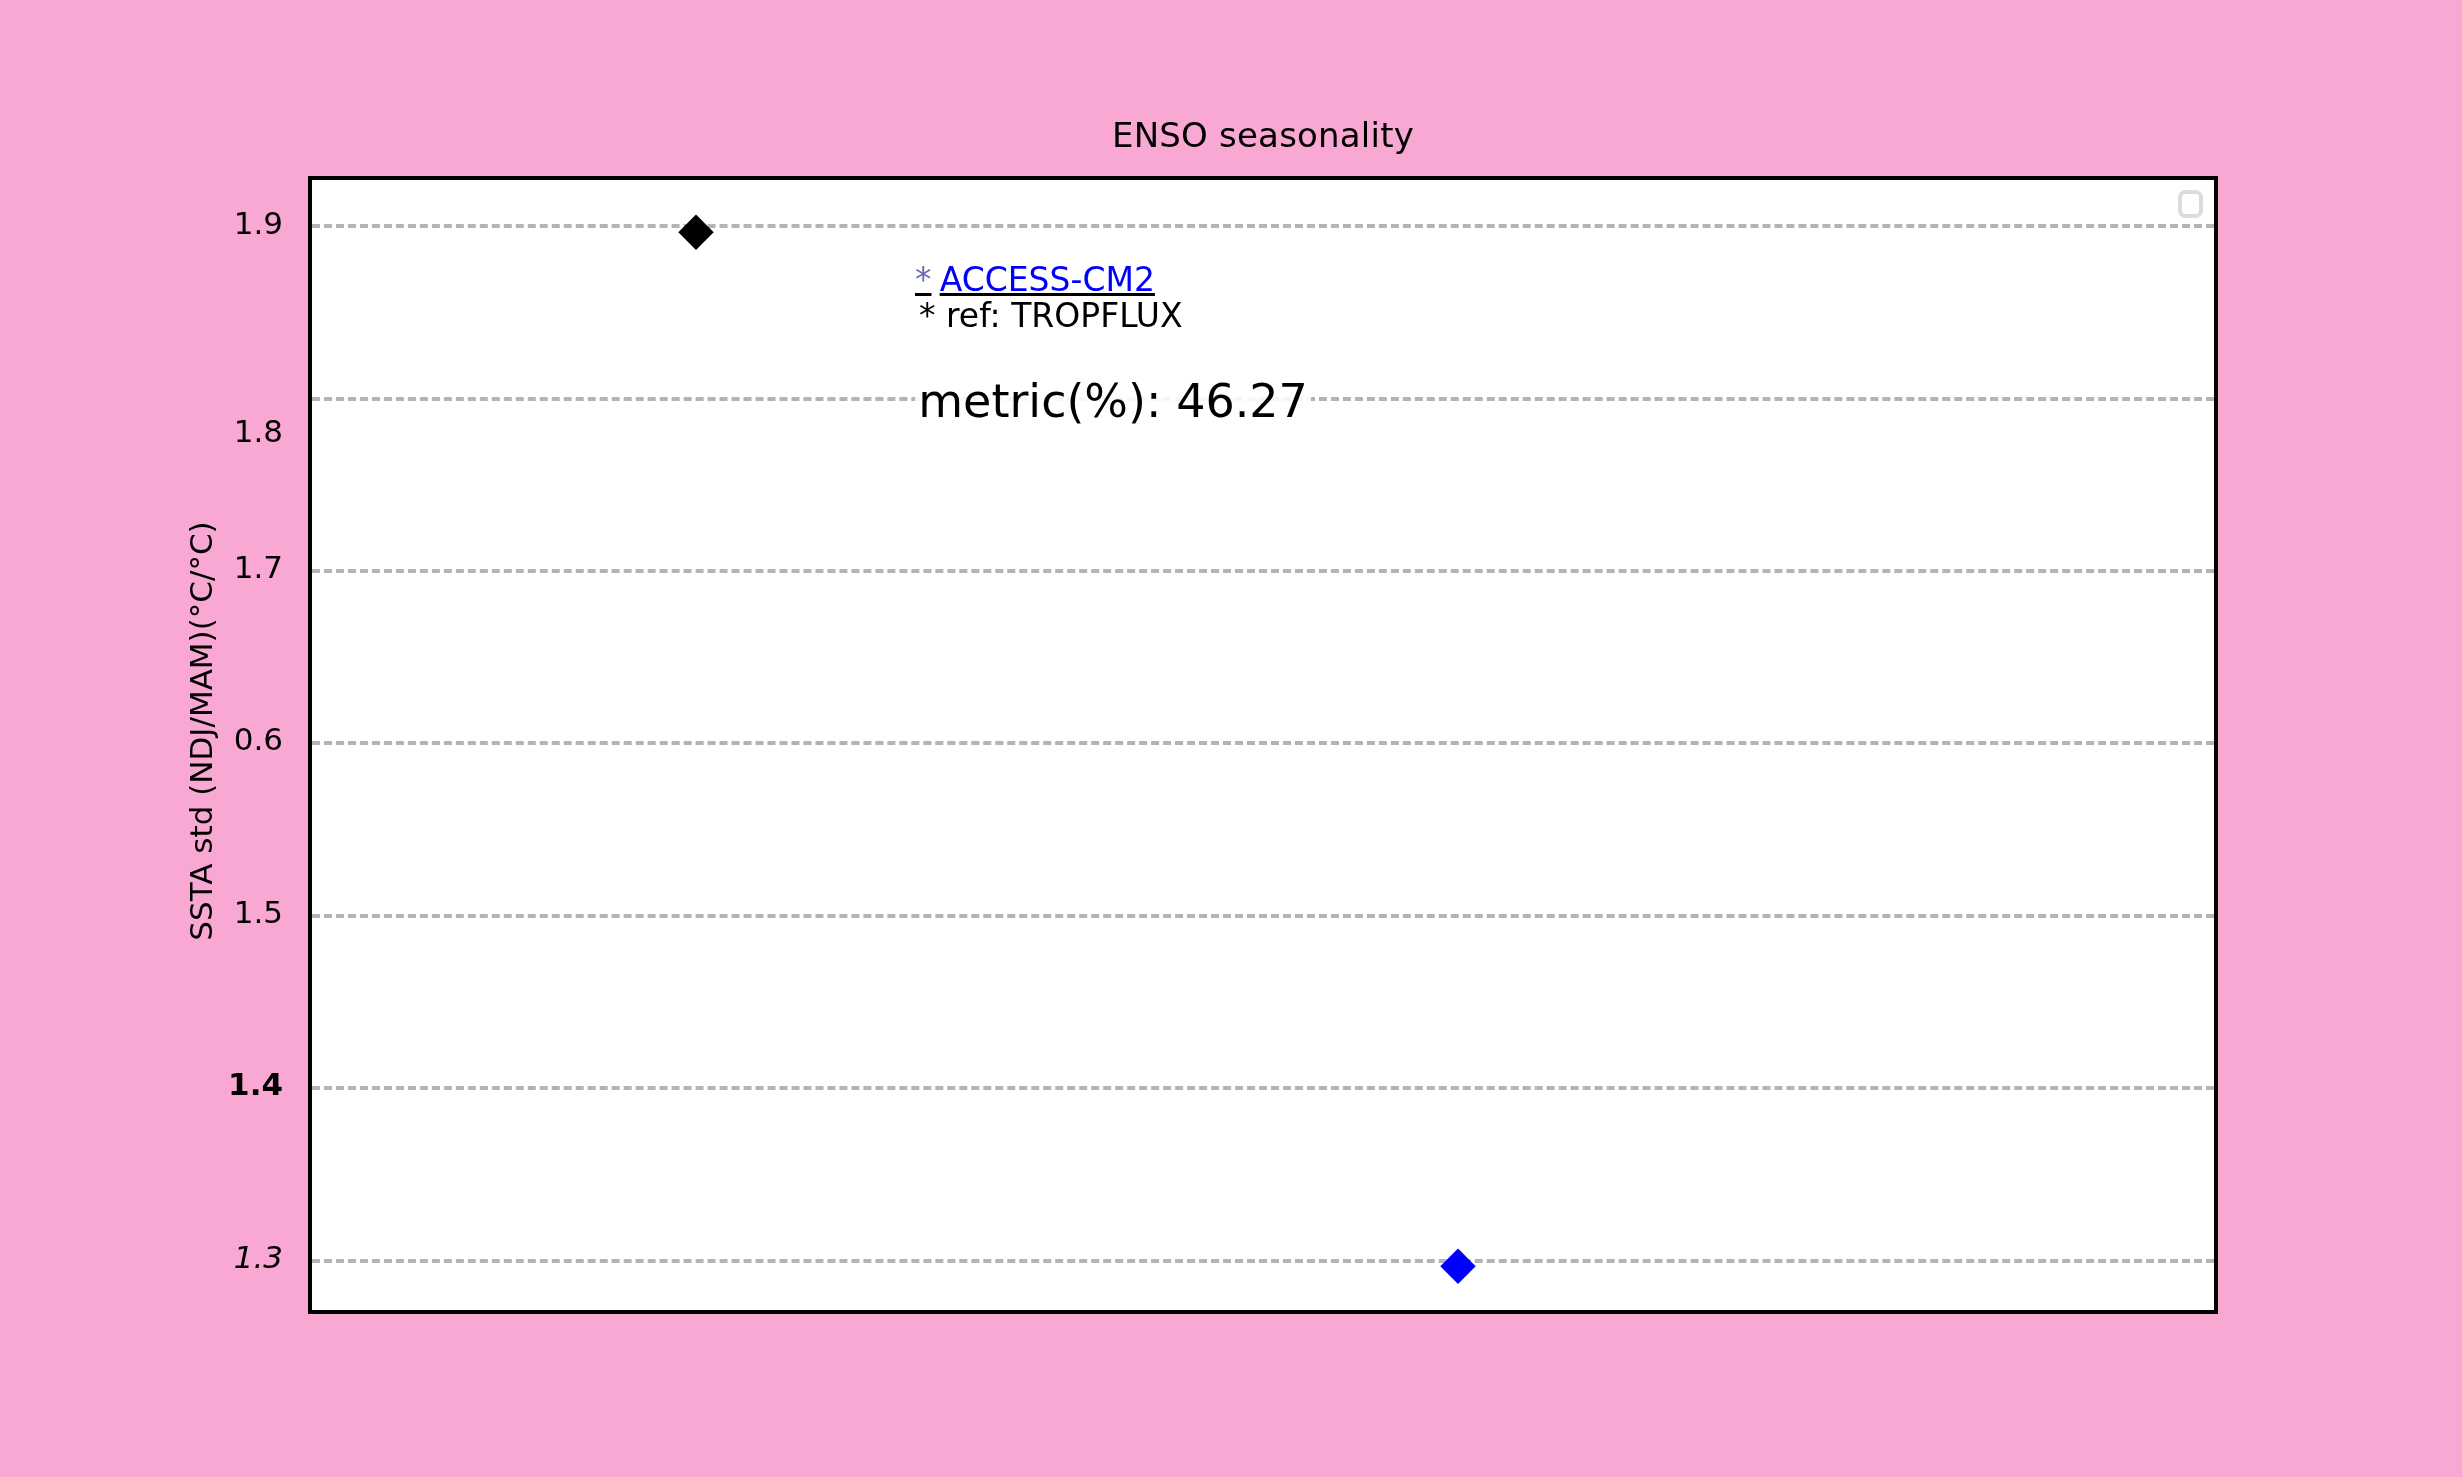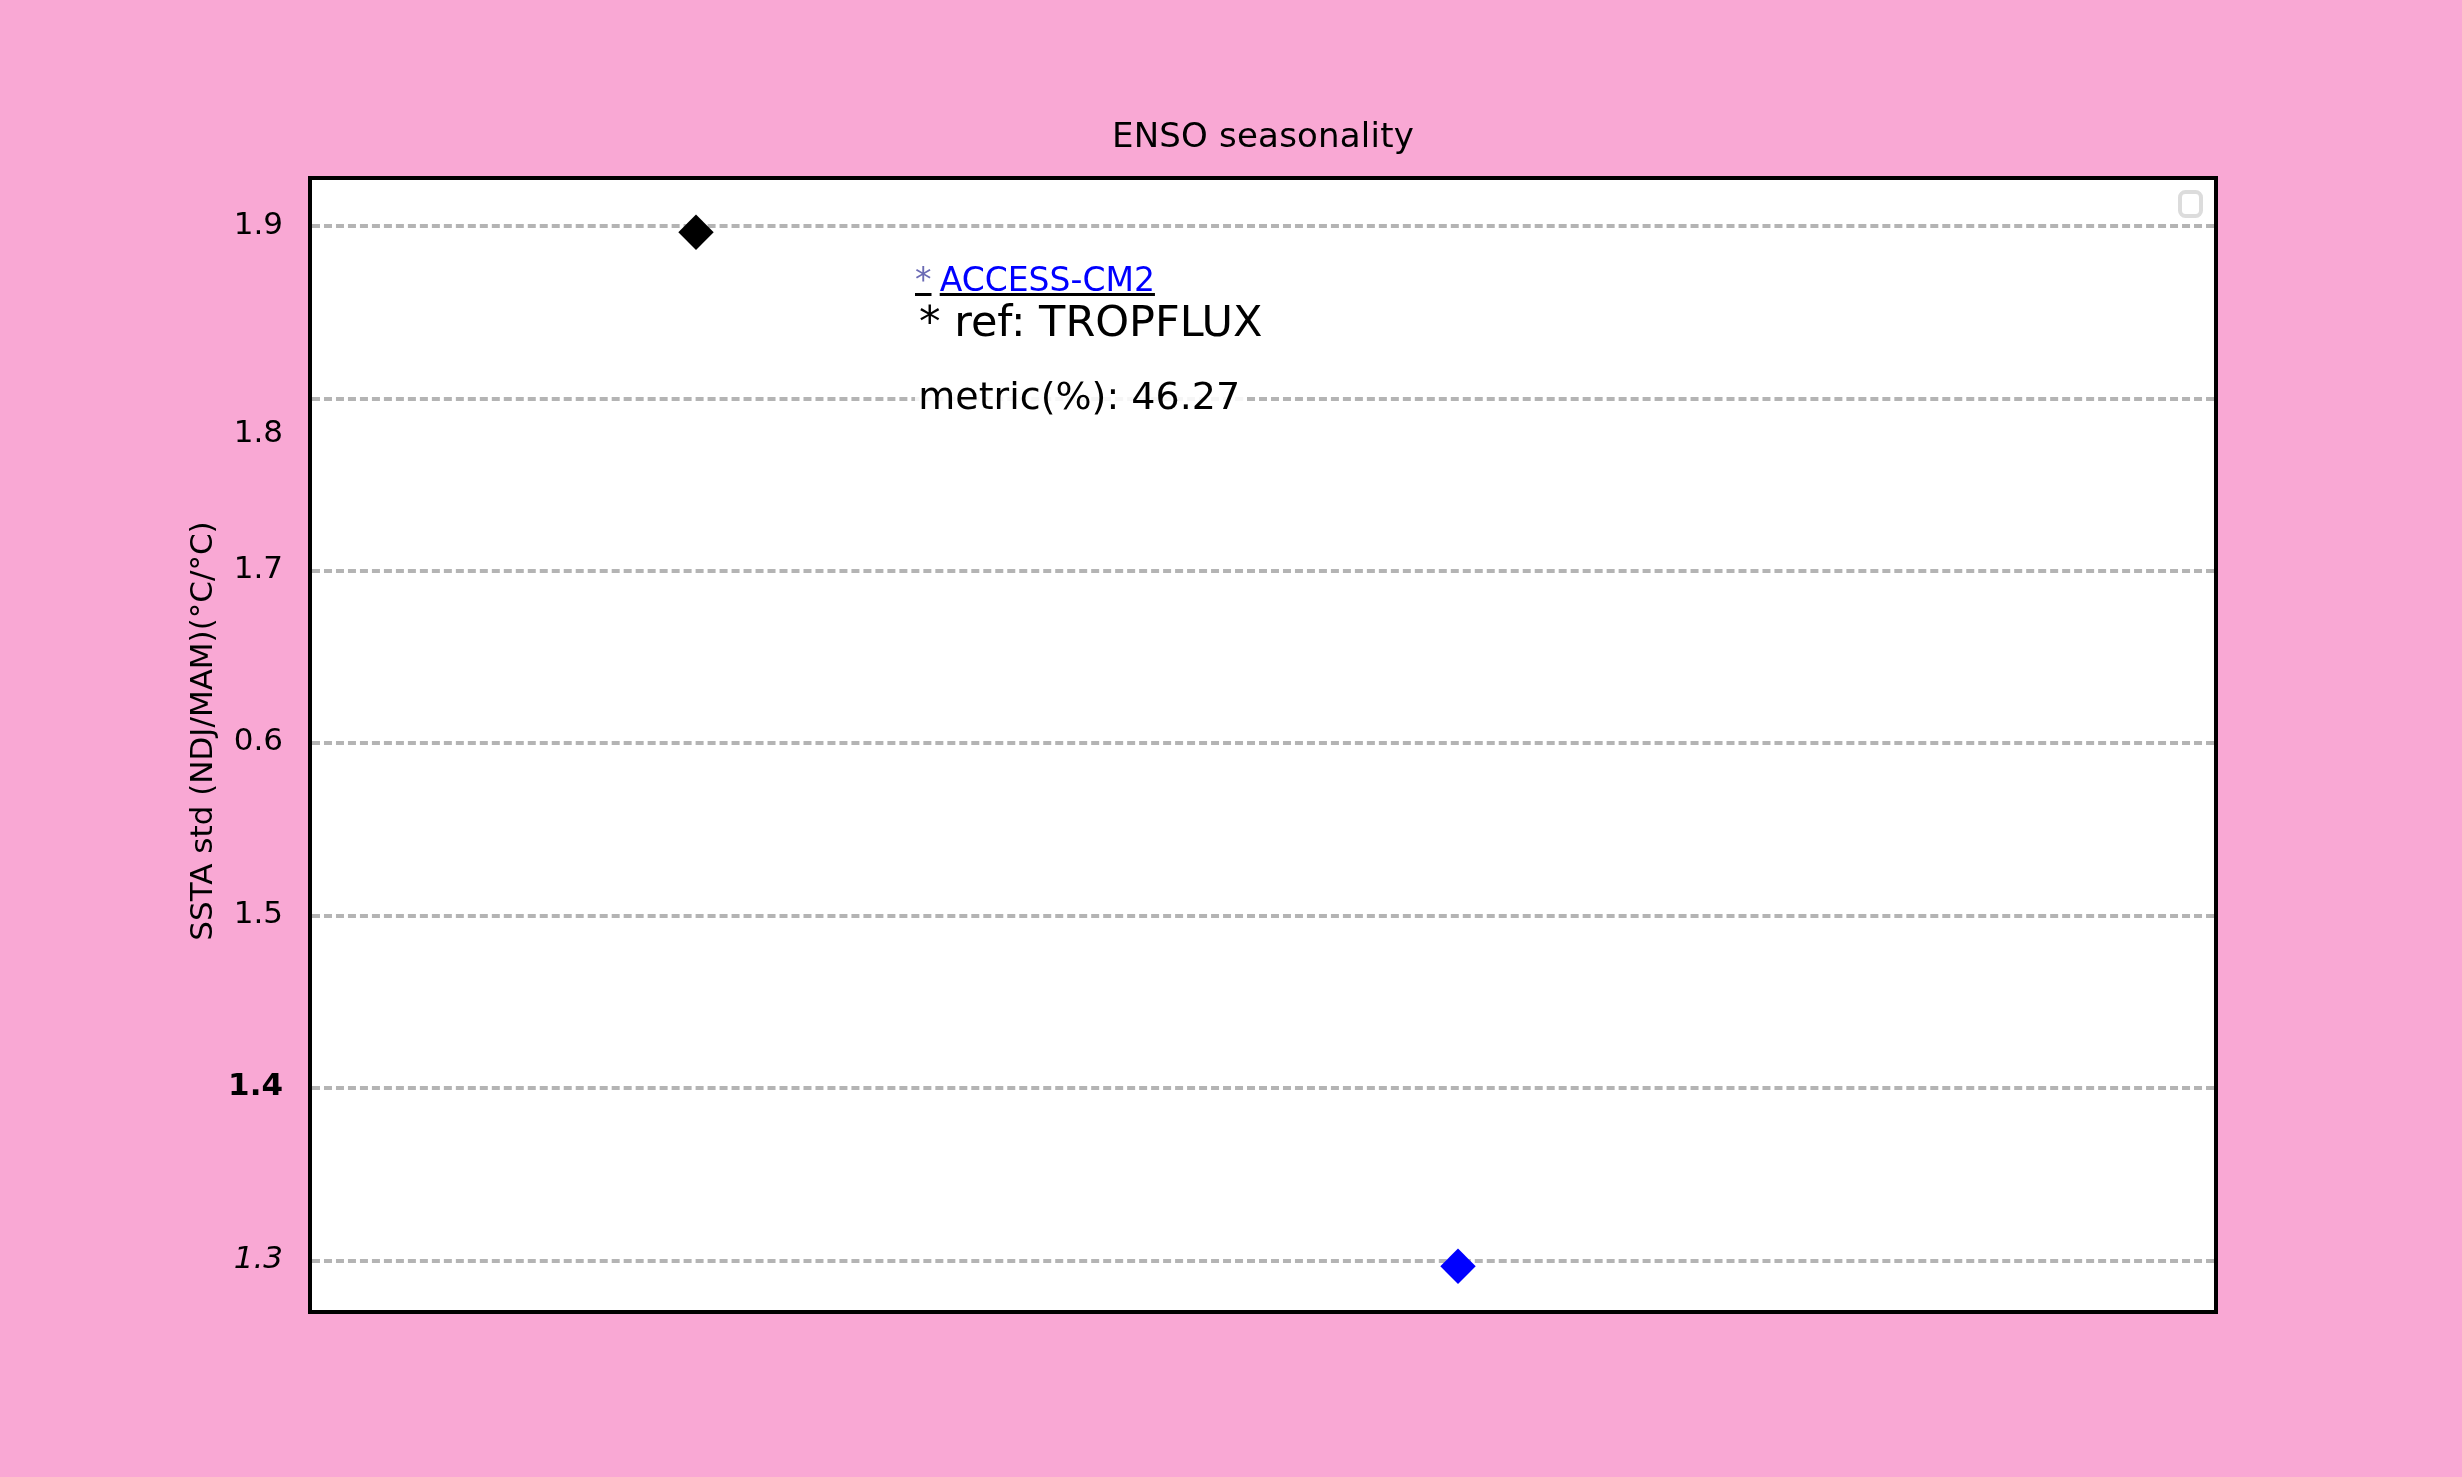--- a/index.html
+++ b/index.html
@@ -98,35 +98,35 @@
   .marker-diamond {
     position: absolute;
     width: 24.6px;
     height: 24.6px;
     transform: translate(-50%, -50%) rotate(45deg);
   }
 
   
   .annot {
     position: absolute;
-    font-size: 43px;
+    font-size: 33px;
     white-space: nowrap;
     color: #000000;
   }
   .annot-model {
     font-size: 33px;
   }
   .annot-star-model {
     color: #6a6ab4;
   }
   .annot-model-name {
     color: #0000ff;
   }
   .annot-metric {
-    font-size: 38px;
+    font-size: 46px;
     color: #000000;
     background: rgba(255,255,255,0.88);
     padding: 0 3.3px;
   }
   .annot-ref {
     background: rgba(255,255,255,0.0);
   }
 
   
   #legend-box-glyph {

